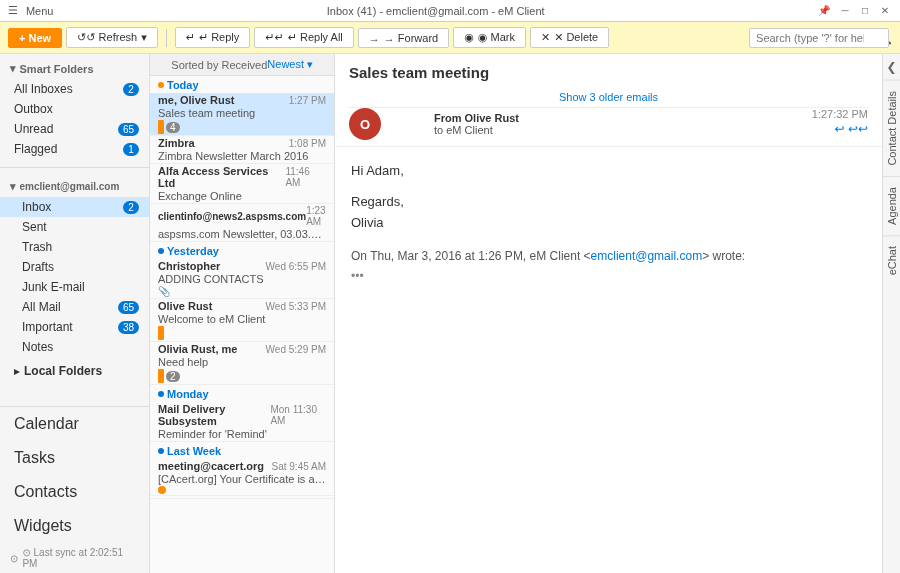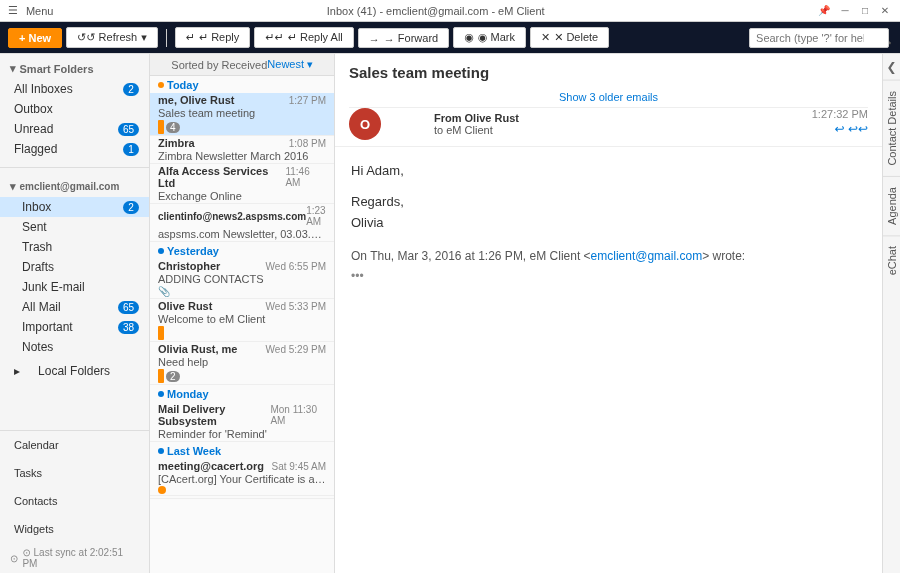--- a/index.html
+++ b/index.html
@@ -5,41 +5,41 @@
     * { box-sizing: border-box; margin: 0; padding: 0; }
     body { font-family: 'Segoe UI', Tahoma, Geneva, Verdana, sans-serif; font-size: 12px; background: #f0f0f0; color: #333; width: 900px; height: 573px; overflow: hidden; }
 
     
     #title-bar { background: #fff; border-bottom: 1px solid #ccc; height: 22px; display: flex; align-items: center; padding: 0 8px; font-size: 11px; color: #555; }
     #title-bar .title-text { flex: 1; text-align: center; }
     #title-bar .window-controls { display: flex; gap: 6px; }
     .win-btn { width: 14px; height: 14px; font-size: 10px; cursor: pointer; display: flex; align-items: center; justify-content: center; color: #666; }
 
     
-    #toolbar { background: #0f172a; border-bottom: 1px solid #ddd; height: 32px; display: flex; align-items: center; padding: 0 8px; gap: 4px; }
+    #toolbar { background: #fef9c3; border-bottom: 1px solid #ddd; height: 32px; display: flex; align-items: center; padding: 0 8px; gap: 4px; }
     .toolbar-btn { background: #fff; border: 1px solid #ccc; border-radius: 2px; padding: 3px 10px; font-size: 11px; cursor: pointer; display: flex; align-items: center; gap: 4px; color: #333; }
     .toolbar-btn.new-btn { background: #ff8c00; border-color: #ff8c00; color: #fff; font-weight: bold; }
     .toolbar-sep { width: 1px; background: #ccc; height: 18px; margin: 0 4px; }
     .toolbar-right { margin-left: auto; display: flex; align-items: center; gap: 8px; }
     .search-box { border: 1px solid #ccc; border-radius: 2px; padding: 3px 24px 3px 6px; font-size: 11px; width: 140px; color: #999; position: relative; }
 
     
     #main { display: flex; height: calc(573px - 22px - 32px); }
 
     
     #sidebar { width: 150px; background: #f5f5f5; border-right: 1px solid #ddd; display: flex; flex-direction: column; overflow-y: auto; }
     .sidebar-section { padding: 4px 0; }
     .sidebar-item { padding: 3px 10px 3px 14px; cursor: pointer; font-size: 12px; color: #333; display: flex; align-items: center; justify-content: space-between; }
     .sidebar-item.active { background: #d0e8ff; }
     .sidebar-label { flex: 1; }
     .sidebar-badge { background: #0078d7; color: #fff; border-radius: 8px; padding: 1px 5px; font-size: 10px; min-width: 16px; text-align: center; }
     .sidebar-group-header { padding: 4px 10px; font-size: 11px; color: #666; font-weight: bold; display: flex; align-items: center; gap: 4px; }
     .sidebar-divider { border-bottom: 1px solid #ddd; margin: 4px 0; }
     .sidebar-bottom { margin-top: auto; border-top: 1px solid #ddd; }
-    .sidebar-nav-item { padding: 8px 14px; cursor: pointer; font-size: 11px; color: #333; font-weight: 500; }
+    .sidebar-nav-item { padding: 8px 14px; cursor: pointer; font-size: 16px; color: #333; font-weight: 500; }
     .sidebar-status { padding: 4px 10px; font-size: 10px; color: #888; display: flex; align-items: center; gap: 4px; }
 
     
     #email-list { width: 185px; border-right: 1px solid #ddd; background: #fafafa; display: flex; flex-direction: column; overflow: hidden; }
     #email-list-header { padding: 4px 8px; border-bottom: 1px solid #ddd; display: flex; align-items: center; justify-content: center; font-size: 11px; color: #666; background: #f0f0f0; }
     #email-list-body { overflow-y: auto; flex: 1; }
     .date-group { padding: 3px 8px 2px 8px; font-size: 11px; color: #0078d7; font-weight: bold; display: flex; align-items: center; gap: 3px; }
     .date-group .dot { width: 6px; height: 6px; border-radius: 50%; background: #0078d7; display: inline-block; }
     .email-item { padding: 1px 8px; border-bottom: 1px solid #eee; cursor: pointer; position: relative; }
     .email-item.selected { background: #d0e8ff; }
@@ -176,21 +176,21 @@
       <div class="sidebar-item" style="padding-left:22px;">
         <span class="sidebar-label">Important</span>
         <span class="sidebar-badge">38</span>
       </div>
       <div class="sidebar-item" style="padding-left:22px;">
         <span class="sidebar-label">Notes</span>
       </div>
     </div>
     <div class="sidebar-item">
       <span>▸</span>
-      <span class="sidebar-label" style="margin-left:18px;">Local Folders</span>
+      <span class="sidebar-label" style="margin-left:4px;font-weight:bold;">Local Folders</span>
     </div>
     <div class="sidebar-bottom">
       <div class="sidebar-nav-item">Calendar</div>
       <div class="sidebar-nav-item">Tasks</div>
       <div class="sidebar-nav-item">Contacts</div>
       <div class="sidebar-nav-item">Widgets</div>
       <div class="sidebar-status">
         <span>⊙</span>
         <span style="font-size:10px;">⊙ Last sync at 2:02:51 PM</span>
       </div>

